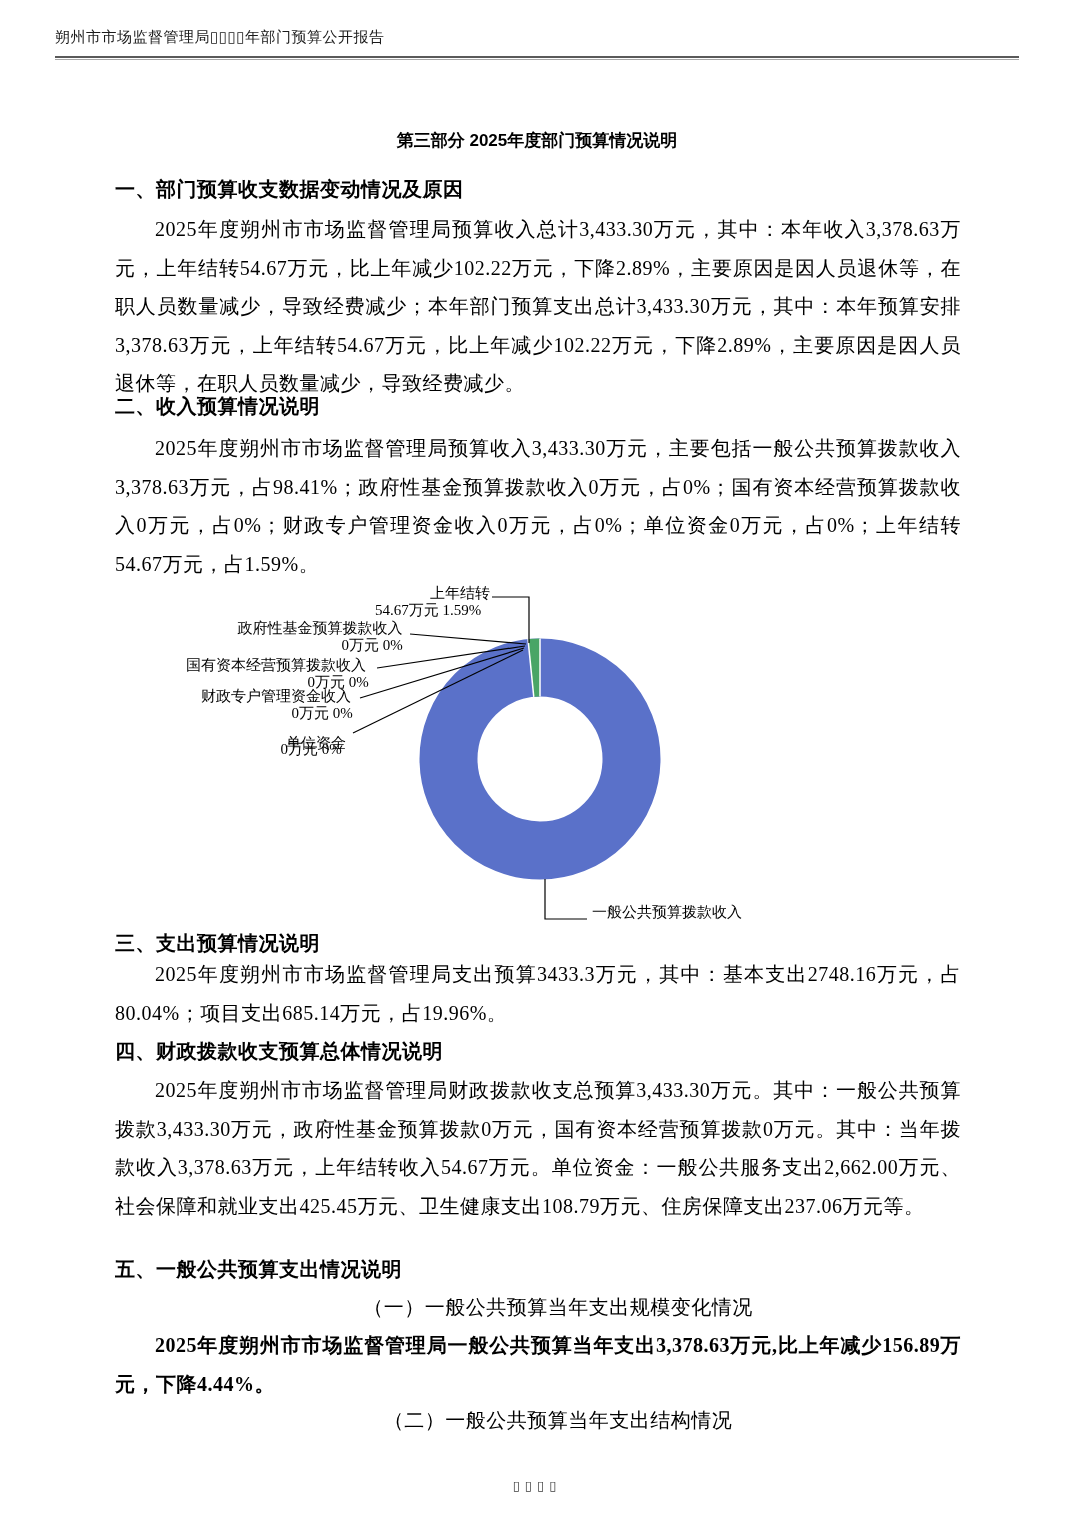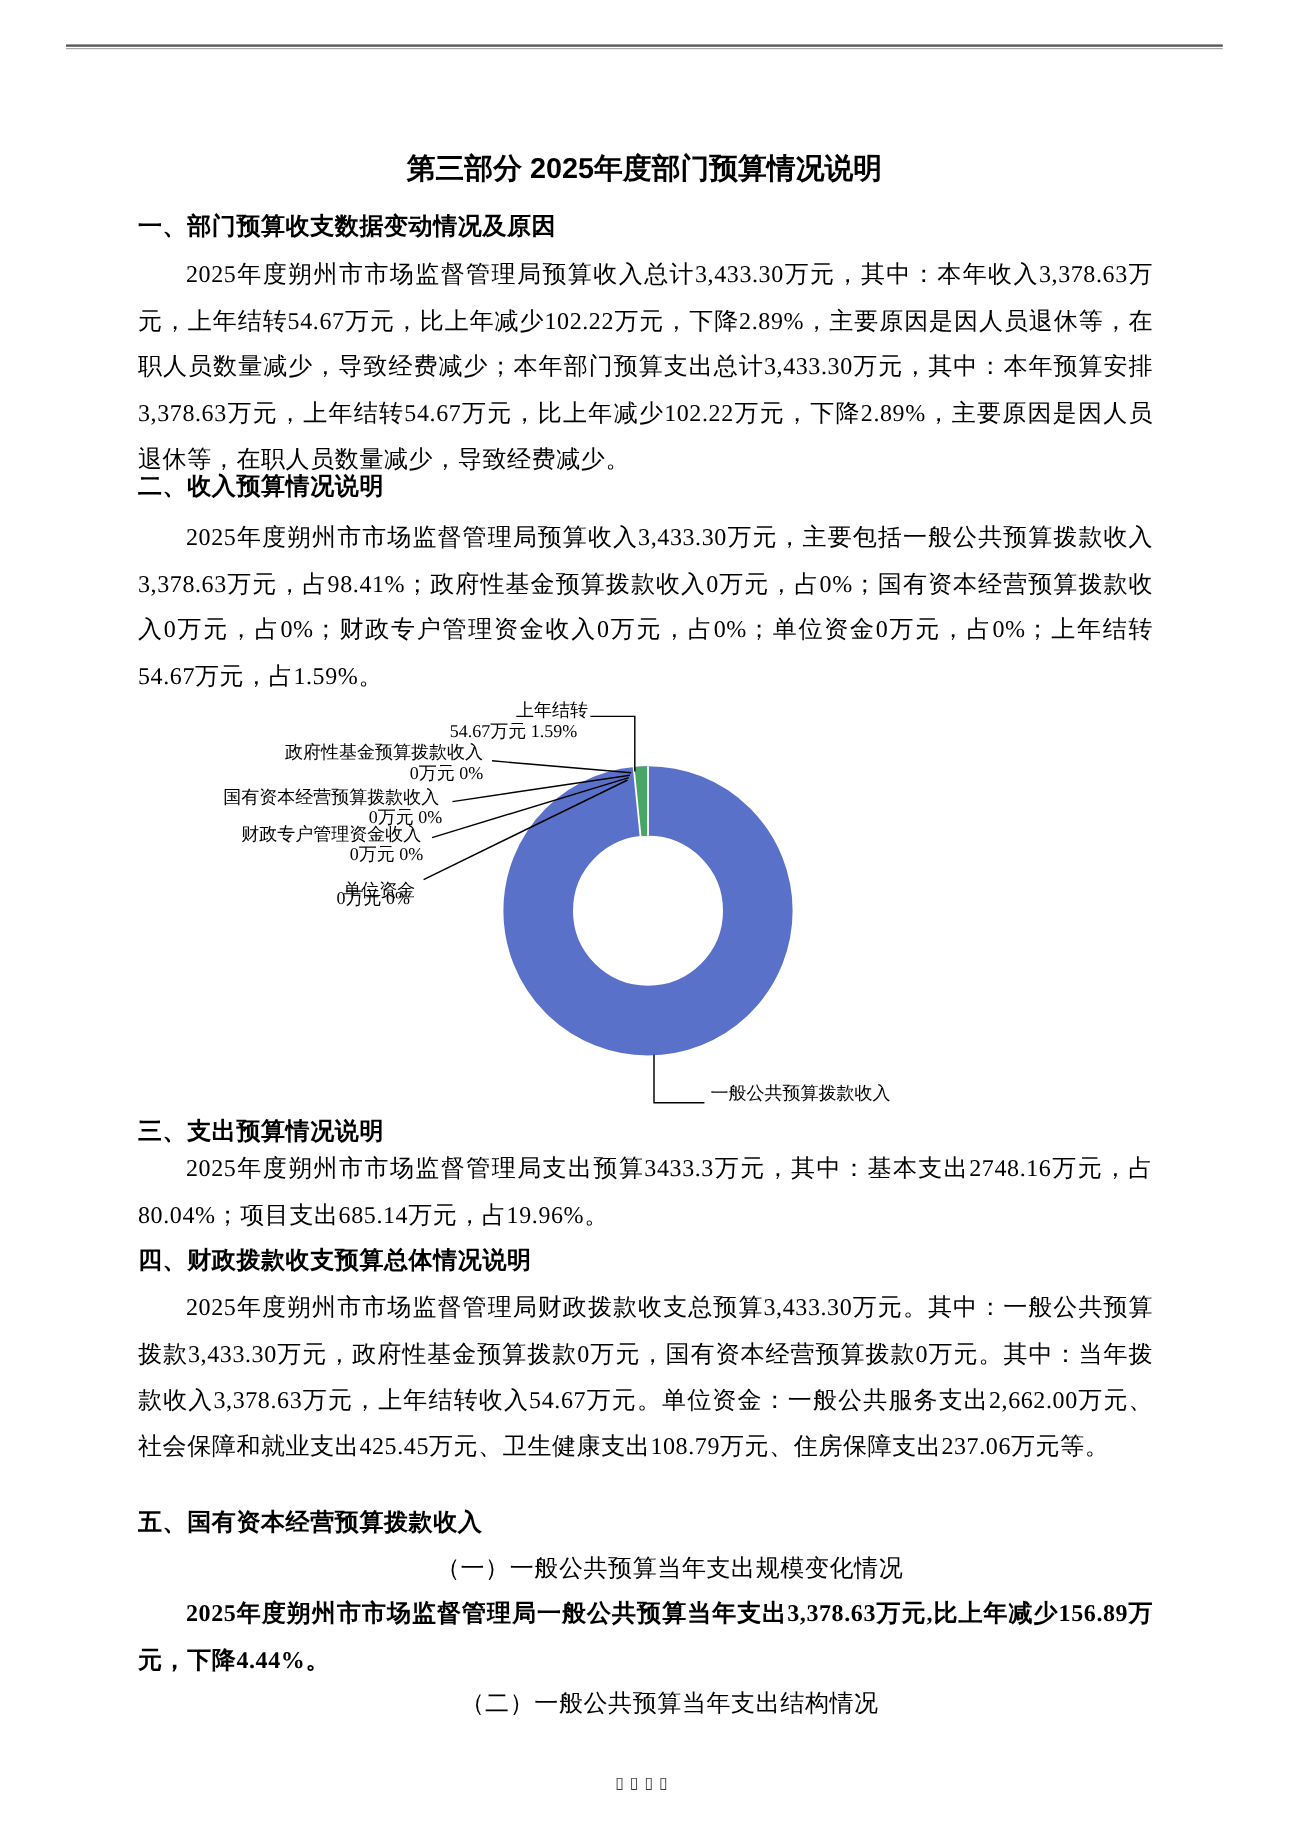--- a/index.html
+++ b/index.html
@@ -38,21 +38,21 @@
     background: #a8a8a8;
   }
   
   .doc-title {
     position: absolute;
     left: 0; top: 128px;
     width: 100%;
     text-align: center;
     font-family: "Liberation Sans", "DejaVu Sans", sans-serif;
     font-weight: bold;
-    font-size: 24px;
+    font-size: 17px;
     line-height: 26px;
   }
   .sec-heading {
     position: absolute;
     left: 115px;
     width: 846px;
     font-family: Liberation Mono, monospace;
     font-weight: bold;
     font-size: 20px;
     line-height: 26px;
@@ -98,20 +98,21 @@
     color: #3c3c3c;
     letter-spacing: 5px;
   }
 </style>
 </head>
 <body>
 
 <div class="page">
 
   <div class="page-header">
+    <div class="header-text">朔州市市场监督管理局▯▯▯▯年部门预算公开报告</div>
     <div class="header-rule-thick"></div>
     <div class="header-rule-thin"></div>
   </div>
 
   <div class="doc-title">第三部分 2025年度部门预算情况说明</div>
 
   <div class="sec-heading" style="top:178px;">一、部门预算收支数据变动情况及原因</div>
   <div class="body-para" style="top:210px;">2025年度朔州市市场监督管理局预算收入总计3,433.30万元，其中：本年收入3,378.63万元，上年结转54.67万元，比上年减少102.22万元，下降2.89%，主要原因是因人员退休等，在职人员数量减少，导致经费减少；本年部门预算支出总计3,433.30万元，其中：本年预算安排3,378.63万元，上年结转54.67万元，比上年减少102.22万元，下降2.89%，主要原因是因人员退休等，在职人员数量减少，导致经费减少。</div>
 
   <div class="sec-heading" style="top:395px;">二、收入预算情况说明</div>
@@ -152,20 +153,20 @@
 
     <span class="chart-label left-anchored" style="left:477px; top:327px;">一般公共预算拨款收入</span>
   </div>
 
   <div class="sec-heading" style="top:932px;">三、支出预算情况说明</div>
   <div class="body-para" style="top:955px;">2025年度朔州市市场监督管理局支出预算3433.3万元，其中：基本支出2748.16万元，占80.04%；项目支出685.14万元，占19.96%。</div>
 
   <div class="sec-heading" style="top:1040px;">四、财政拨款收支预算总体情况说明</div>
   <div class="body-para" style="top:1071px;">2025年度朔州市市场监督管理局财政拨款收支总预算3,433.30万元。其中：一般公共预算拨款3,433.30万元，政府性基金预算拨款0万元，国有资本经营预算拨款0万元。其中：当年拨款收入3,378.63万元，上年结转收入54.67万元。单位资金：一般公共服务支出2,662.00万元、社会保障和就业支出425.45万元、卫生健康支出108.79万元、住房保障支出237.06万元等。</div>
 
-  <div class="sec-heading" style="top:1258px;">五、国有资本经营预算拨款收入</div>
+  <div class="sec-heading" style="top:1258px;">五、一般公共预算支出情况说明</div>
   <div class="body-para body-line" style="top:1288px;">（一）一般公共预算当年支出规模变化情况</div>
   <div class="body-para" style="top:1326px;font-weight:bold;">2025年度朔州市市场监督管理局一般公共预算当年支出3,378.63万元,比上年减少156.89万元，下降4.44%。</div>
   <div class="body-para body-line" style="top:1401px;">（二）一般公共预算当年支出结构情况</div>
 
   <div class="page-footer">▯▯▯▯</div>
 
 </div>
 
 </body></html>

